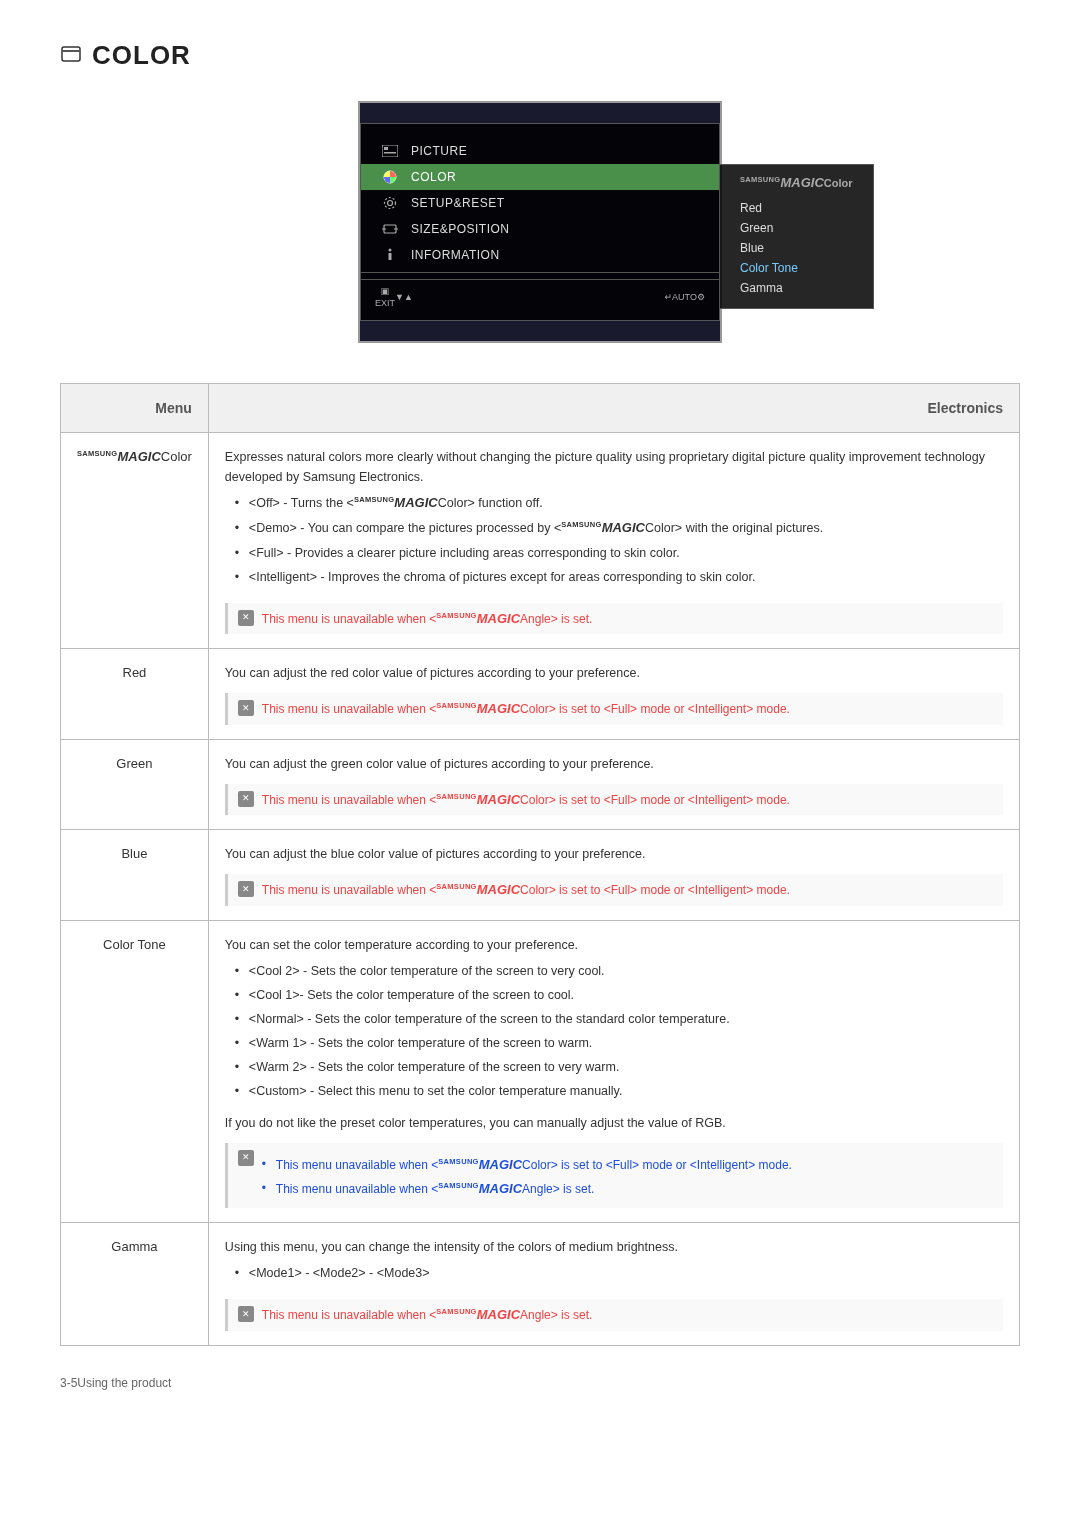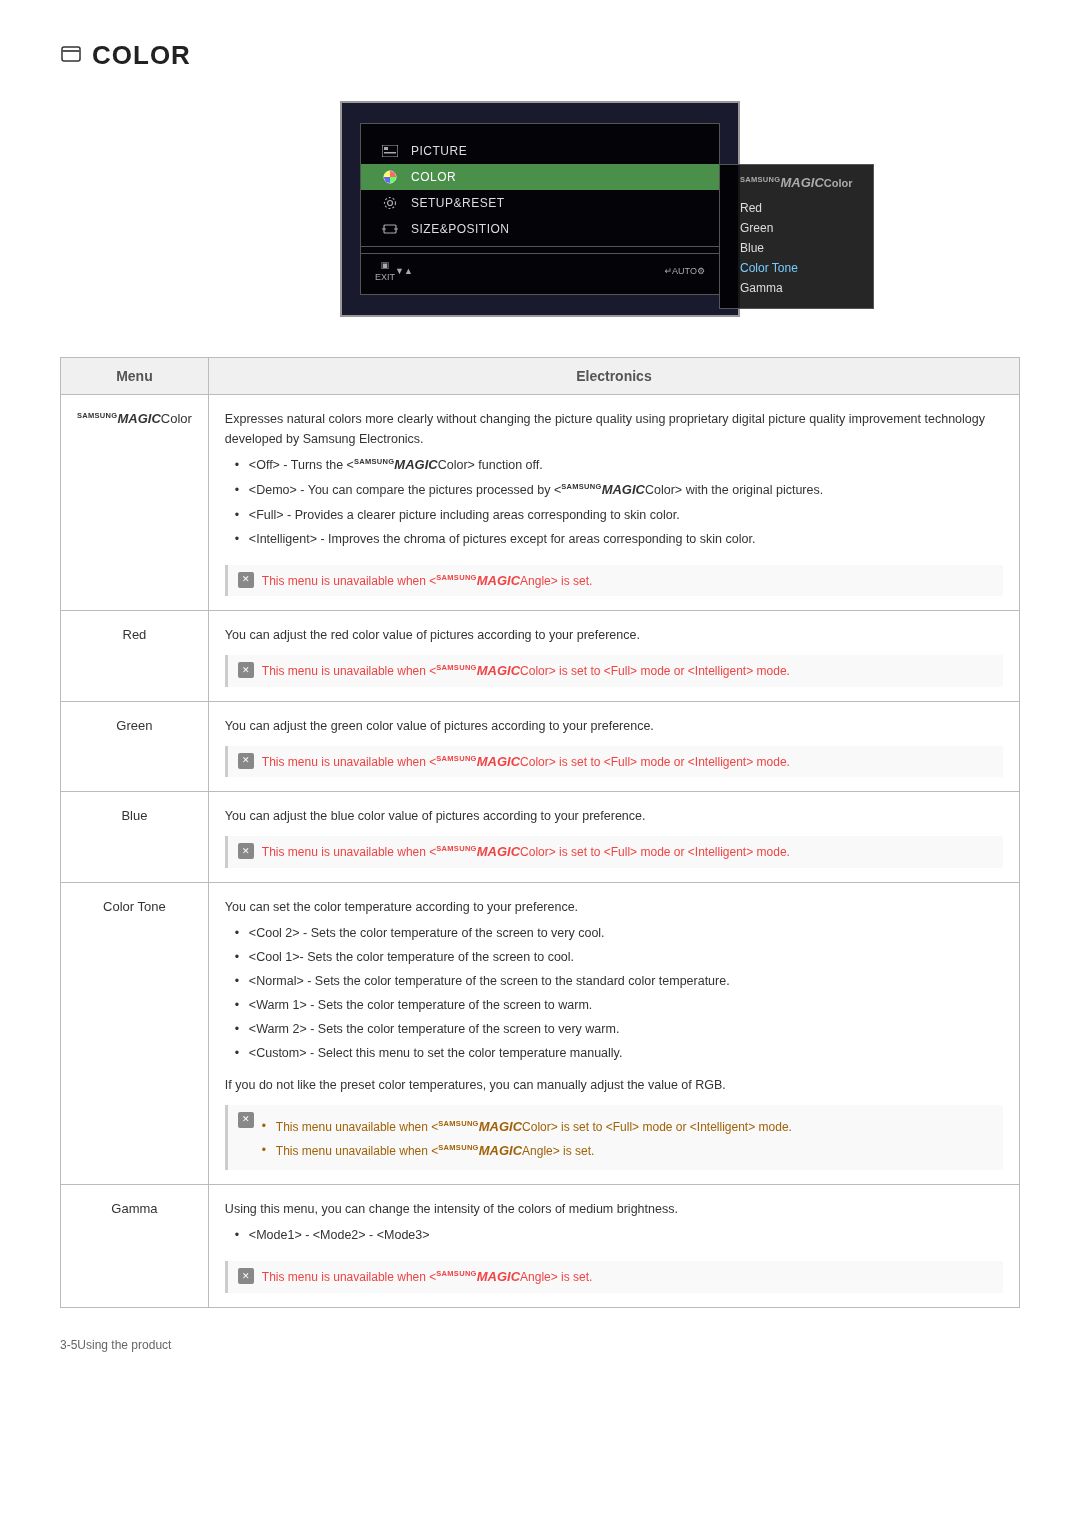--- a/index.html
+++ b/index.html
@@ -137,22 +137,22 @@
     
     .content-table {
       width: 100%;
       border-collapse: collapse;
       border: 1px solid #bbb;
     }
 
     .content-table th {
       background: #f0f0f0;
       border: 1px solid #bbb;
-      padding: 10px 16px;
-      text-align: center;
+      padding: 16px 16px;
+      text-align: right;
       font-size: 14px;
       font-weight: bold;
       color: #555;
     }
 
     .content-table td {
       border: 1px solid #bbb;
       padding: 14px 16px;
       vertical-align: top;
       line-height: 1.6;
@@ -221,21 +221,21 @@
     .sub-notice-list {
       list-style: none;
       padding-left: 0;
       margin-top: 4px;
     }
 
     .sub-notice-list li {
       padding: 2px 0 2px 14px;
       position: relative;
       font-size: 12px;
-      color: #a16207;
+      color: #1d4ed8;
     }
 
     .sub-notice-list li::before {
       content: '•';
       position: absolute;
       left: 0;
     }
 
     .page-footer {
       display: flex;
@@ -270,21 +270,21 @@
   <div class="page-title-icon">
     <svg width="20" height="20" viewBox="0 0 20 20">
       <rect x="1" y="1" width="18" height="14" rx="2" fill="none" stroke="#333" stroke-width="1.5"></rect>
       <rect x="1" y="4" width="18" height="2" fill="#555"></rect>
     </svg>
   </div>
   <span class="page-title">COLOR</span>
 </div>
 
 <div class="monitor-screenshot">
-  <div style="border: 2px solid #999; padding: 20px 30px; background: #1a1a2e; width: 400px; display:flex; justify-content:center;">
+  <div style="border: 2px solid #999; padding: 20px 30px; background: #1a1a2e; width: 364px; display:flex; justify-content:center;">
     <div class="osd-wrap">
       <div class="monitor-osd">
 
         <div class="osd-menu-item">
           <div class="osd-menu-icon">
             <svg width="16" height="12" viewBox="0 0 16 12">
                 <rect x="0" y="0" width="16" height="12" rx="1" fill="none" stroke="#aaa" stroke-width="1.2"></rect>
                 <rect x="2" y="2" width="4" height="3" fill="#aaa"></rect>
                 <rect x="2" y="7" width="12" height="1.5" fill="#aaa"></rect>
               </svg>
@@ -330,20 +330,29 @@
           <div class="osd-menu-icon">
             <svg width="16" height="12" viewBox="0 0 16 12">
                 <rect x="2" y="2" width="12" height="8" rx="1" fill="none" stroke="#aaa" stroke-width="1.2"></rect>
                 <line x1="0" y1="6" x2="4" y2="6" stroke="#aaa" stroke-width="1"></line>
                 <line x1="12" y1="6" x2="16" y2="6" stroke="#aaa" stroke-width="1"></line>
               </svg>
           </div>
           <span class="osd-menu-label">SIZE&amp;POSITION</span>
         </div>
 
+        <div class="osd-menu-item">
+          <div class="osd-menu-icon">
+            <svg width="12" height="14" viewBox="0 0 12 14">
+                <circle cx="6" cy="2" r="1.5" fill="#aaa"></circle>
+                <rect x="4.5" y="5" width="3" height="7" rx="0.5" fill="#aaa"></rect>
+              </svg>
+          </div>
+          <span class="osd-menu-label">INFORMATION</span>
+        </div>
         <div class="osd-divider"></div>
 
         <div class="osd-bottom-bar">
           <div class="osd-bottom-btn">
               <span>▣</span>
               <span>EXIT</span>
             </div>
           <div class="osd-bottom-btn">
               <span>▼</span>
             </div>

